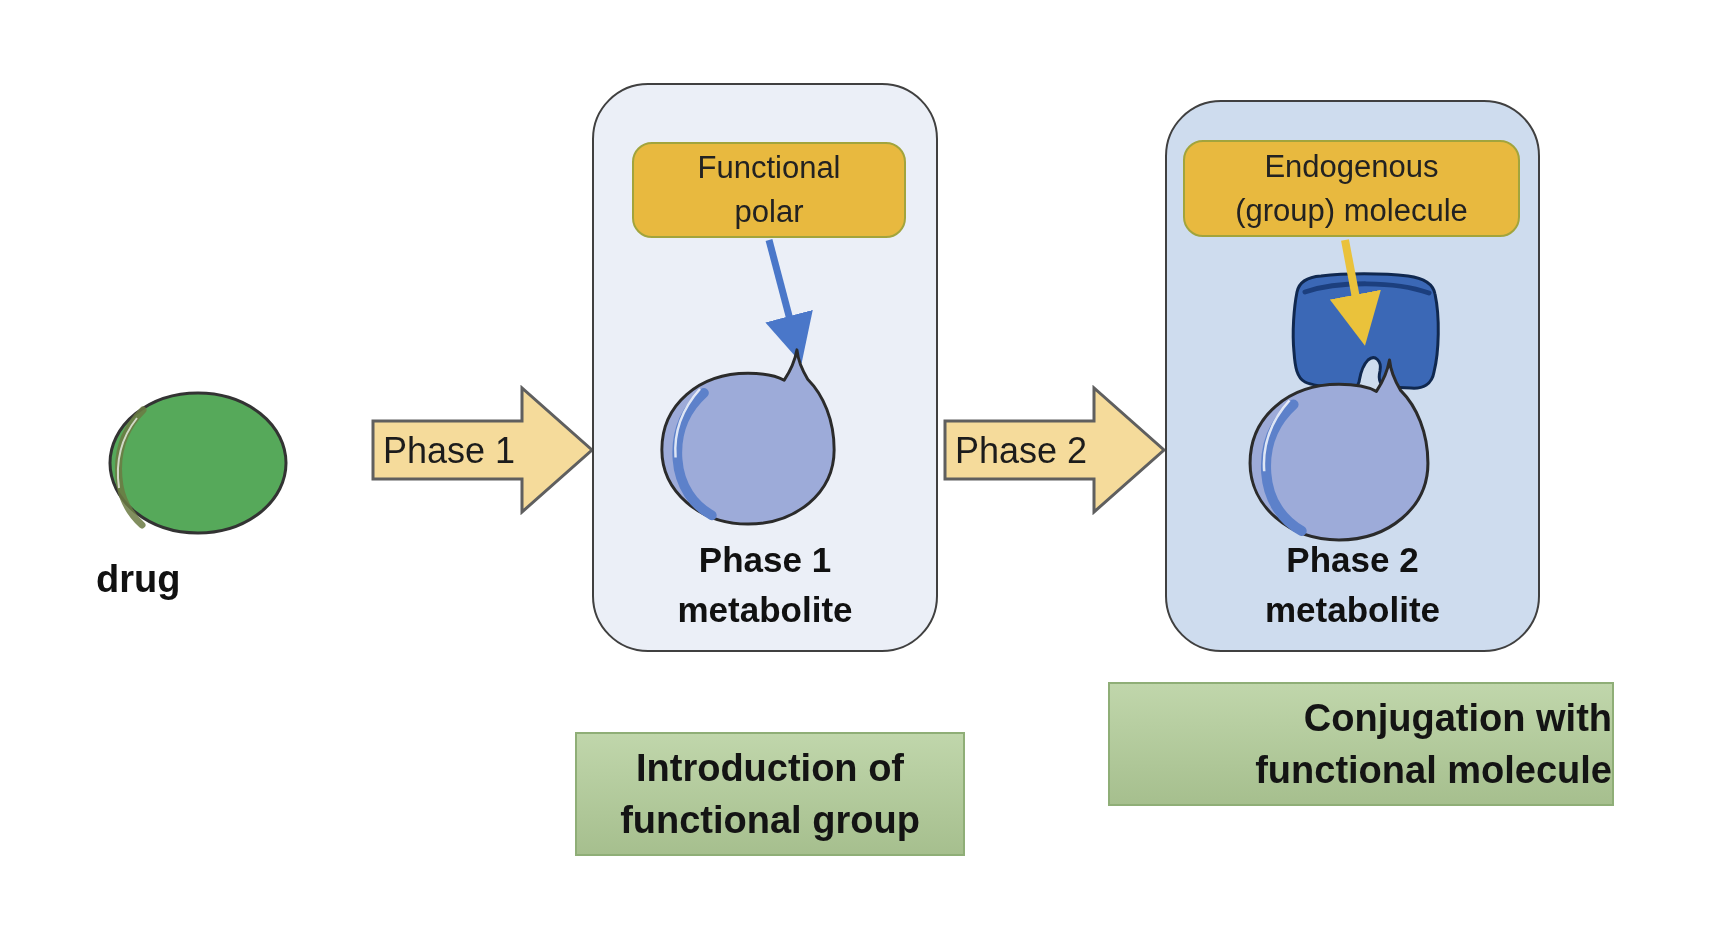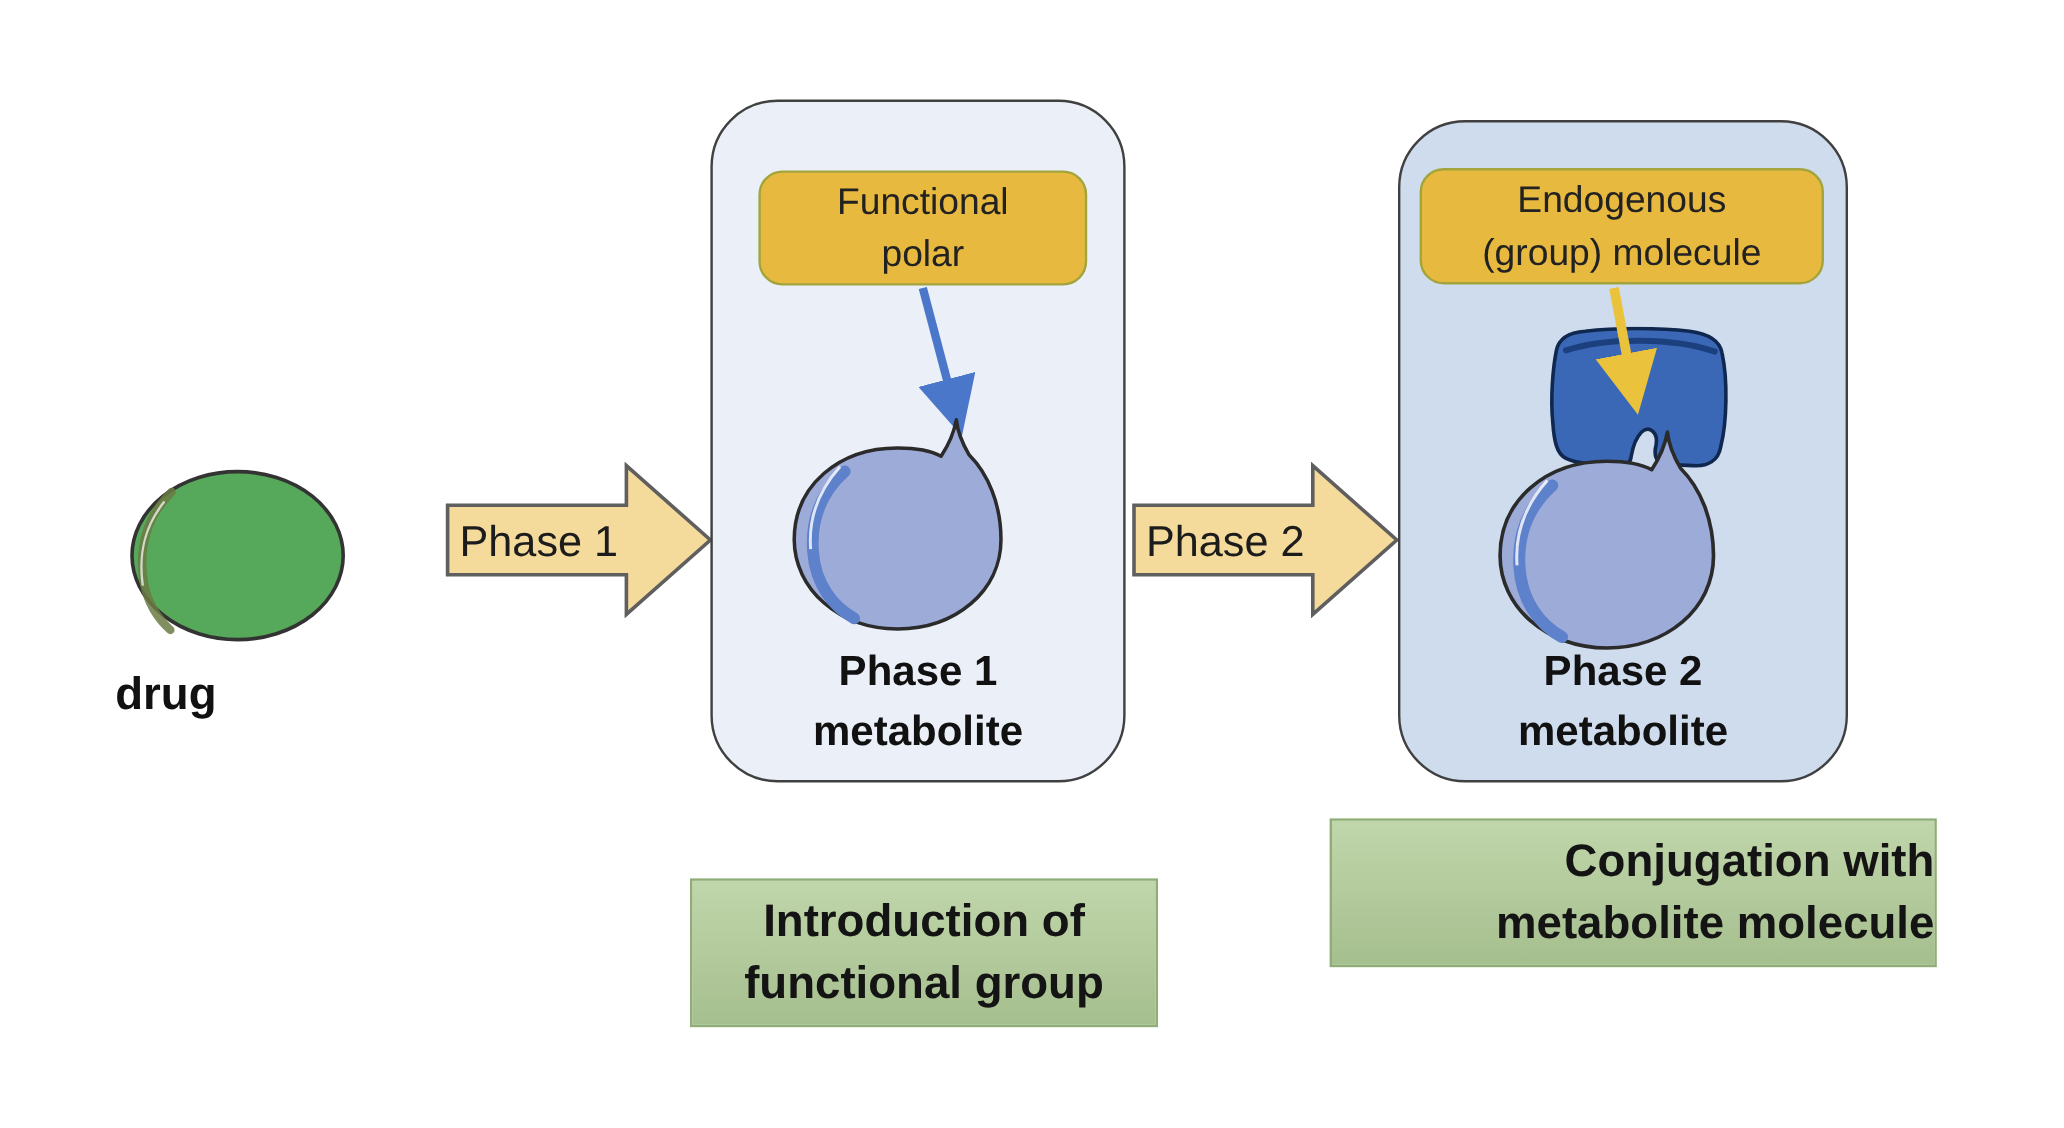--- a/index.html
+++ b/index.html
@@ -143,16 +143,16 @@
 
   <div class="abs metab metab2a">Phase 2</div>
   <div class="abs metab metab2b">metabolite</div>
 
   <div class="abs caption caption1">
     <div>Introduction of</div>
     <div>functional group</div>
   </div>
   <div class="abs caption caption2">
     <div>Conjugation with</div>
-    <div>metabolite molecule</div>
+    <div>functional molecule</div>
   </div>
 
 </div>
 
 </body></html>

